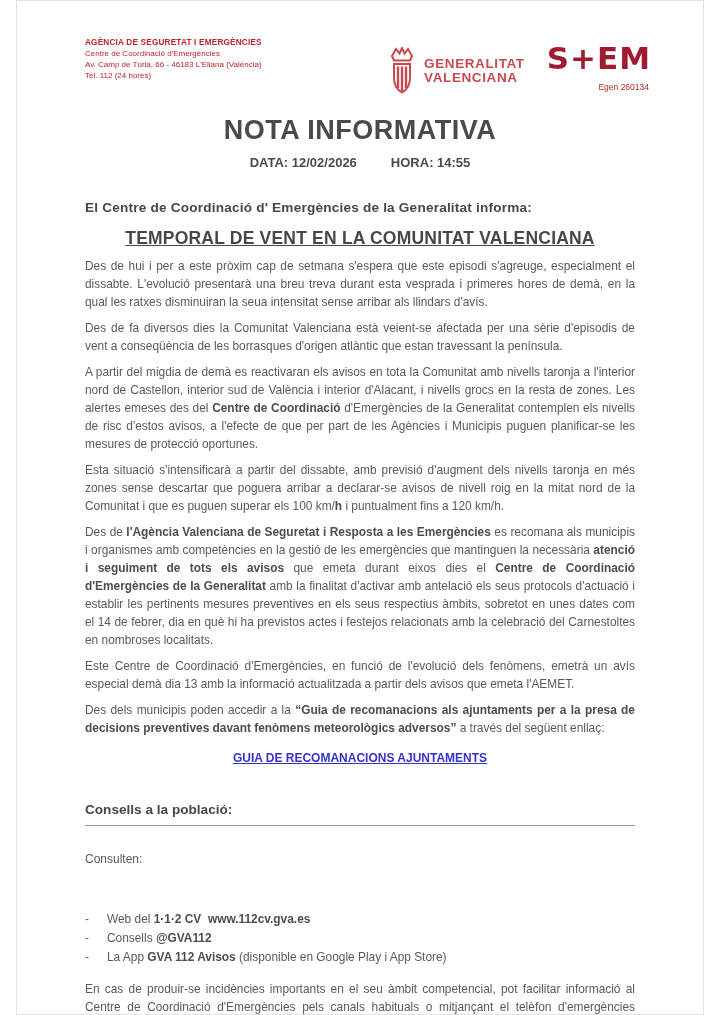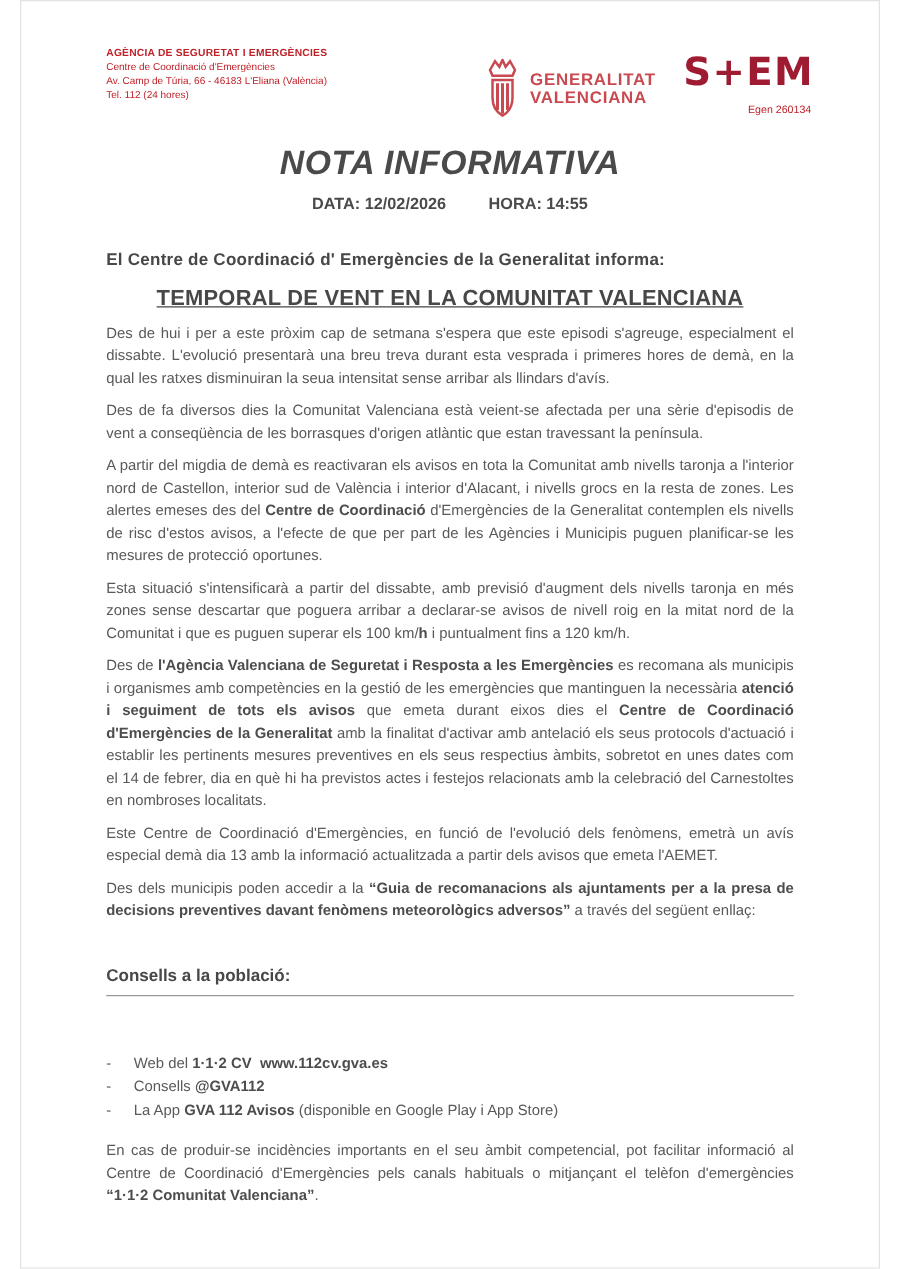--- a/index.html
+++ b/index.html
@@ -16,21 +16,21 @@
   .sender .agency-name{font-weight:700;font-size:8.2px;letter-spacing:.2px;}
   .logos{display:flex;align-items:flex-start;gap:16px;margin-top:2px;}
   .gva-logo{display:flex;align-items:center;gap:7px;margin-top:8px;}
   .gva-text{color:#c84a50;font-weight:700;font-size:13.5px;line-height:14px;letter-spacing:.6px;}
   .sem-block{text-align:left;margin-left:6px;}
   .sem{color:#9e1b32;font-weight:900;font-size:31px;line-height:30px;letter-spacing:1px;
        font-family:"DejaVu Sans",sans-serif;margin-top:4px;}
   .egen{color:#bf2229;font-size:8.5px;margin-top:9px;text-align:right;padding-right:2px;}
   
   .title{margin:20px 0 0;text-align:center;color:#4a4a4a;
-         font-size:27px;font-weight:700;letter-spacing:.5px;font-style:italic;}
+         font-size:27px;font-weight:700;letter-spacing:.5px;}
   .meta{margin-top:9px;display:flex;justify-content:center;gap:34px;
         color:#4a4a4a;font-size:13px;font-weight:700;}
   
   .content{margin:30px 68px 0 68px;color:#595959;}
   .informa{margin:0;color:#474747;font-weight:700;font-size:13.6px;letter-spacing:.2px;}
   .headline{margin:13px 0 0;text-align:center;color:#474747;font-weight:700;
             font-size:17.5px;text-decoration:underline;letter-spacing:.2px;}
   .para{margin:8px 0 0;font-size:11.9px;line-height:18px;text-align:justify;}
   .para .b, .li-text .b{font-weight:700;color:#4d4d4d;}
   .linkrow{text-align:center;margin-top:11px;}
@@ -92,23 +92,27 @@
     <h2 class="headline">TEMPORAL DE VENT EN LA COMUNITAT VALENCIANA</h2>
 
     <p class="para"><span>Des de hui i per a este pròxim cap de setmana s'espera que este episodi s'agreuge, especialment el dissabte. L'evolució presentarà una breu treva durant esta vesprada i primeres hores de demà, en la qual les ratxes disminuiran la seua intensitat sense arribar als llindars d'avís.</span></p>
     <p class="para"><span>Des de fa diversos dies la Comunitat Valenciana està veient-se afectada per una sèrie d'episodis de vent a conseqüència de les borrasques d'origen atlàntic que estan travessant la península.</span></p>
     <p class="para"><span>A partir del migdia de demà es reactivaran els avisos en tota la Comunitat amb nivells taronja a l'interior nord de Castellon, interior sud de València i interior d'Alacant, i nivells grocs en la resta de zones. Les alertes emeses des del </span><span class="b">Centre de Coordinació</span><span> d'Emergències de la Generalitat contemplen els nivells de risc d'estos avisos, a l'efecte de que per part de les Agències i Municipis puguen planificar-se les mesures de protecció oportunes.</span></p>
     <p class="para"><span>Esta situació s'intensificarà a partir del dissabte, amb previsió d'augment dels nivells taronja en més zones sense descartar que poguera arribar a declarar-se avisos de nivell roig en la mitat nord de la Comunitat i que es puguen superar els 100 km/</span><span class="b">h</span><span> i puntualment fins a 120 km/h.</span></p>
     <p class="para"><span>Des de </span><span class="b">l'Agència Valenciana de Seguretat i Resposta a les Emergències</span><span> es recomana als municipis i organismes amb competències en la gestió de les emergències que mantinguen la necessària </span><span class="b">atenció i seguiment de tots els avisos</span><span> que emeta durant eixos dies el </span><span class="b">Centre de Coordinació d'Emergències de la Generalitat</span><span> amb la finalitat d'activar amb antelació els seus protocols d'actuació i establir les pertinents mesures preventives en els seus respectius àmbits, sobretot en unes dates com el 14 de febrer, dia en què hi ha previstos actes i festejos relacionats amb la celebració del Carnestoltes en nombroses localitats.</span></p>
     <p class="para"><span>Este Centre de Coordinació d'Emergències, en funció de l'evolució dels fenòmens, emetrà un avís especial demà dia 13 amb la informació actualitzada a partir dels avisos que emeta l'AEMET.</span></p>
     <p class="para"><span>Des dels municipis poden accedir a la </span><span class="b">“Guia de recomanacions als ajuntaments per a la presa de decisions preventives davant fenòmens meteorològics adversos”</span><span> a través del següent enllaç:</span></p>
 
+    <div class="linkrow">
+      <a class="doclink" href="#">GUIA DE RECOMANACIONS AJUNTAMENTS</a>
+    </div>
 
     <h3 class="section">Consells a la població:</h3>
 
+    <p class="consulten">Consulten:</p>
 
     <ul class="dashlist">
       <li>
         <span class="dash">-</span>
         <span class="li-text"><span>Web del </span><span class="b">1·1·2 CV&nbsp; www.112cv.gva.es</span></span>
       </li>
       <li>
         <span class="dash">-</span>
         <span class="li-text"><span>Consells </span><span class="b">@GVA112</span></span>
       </li>

